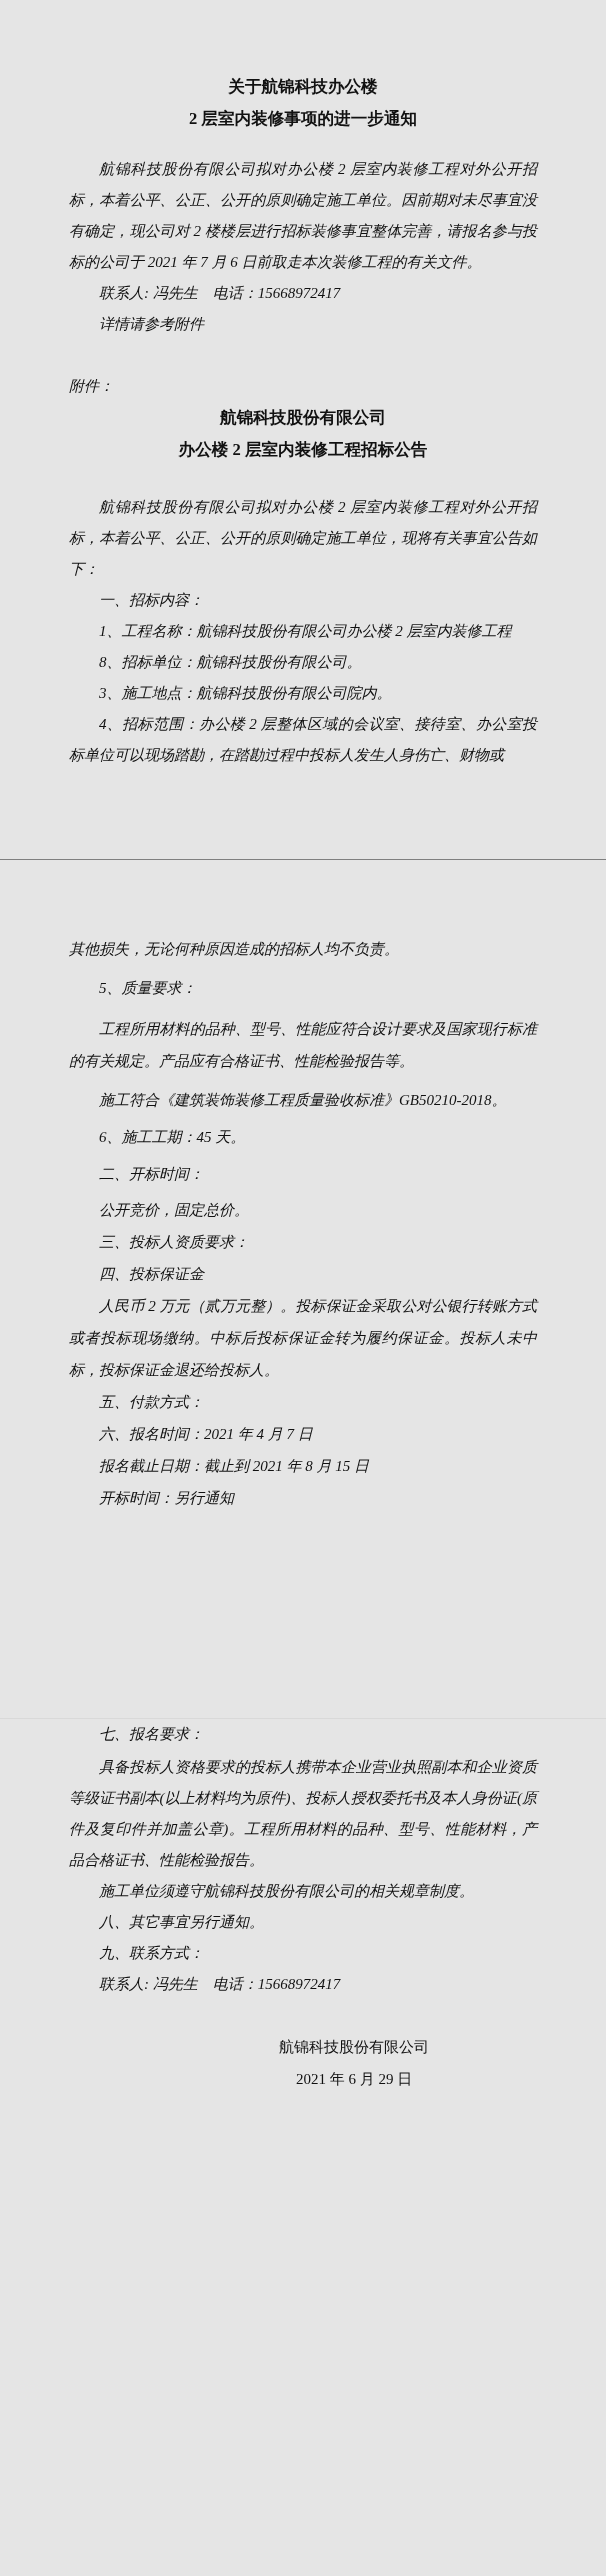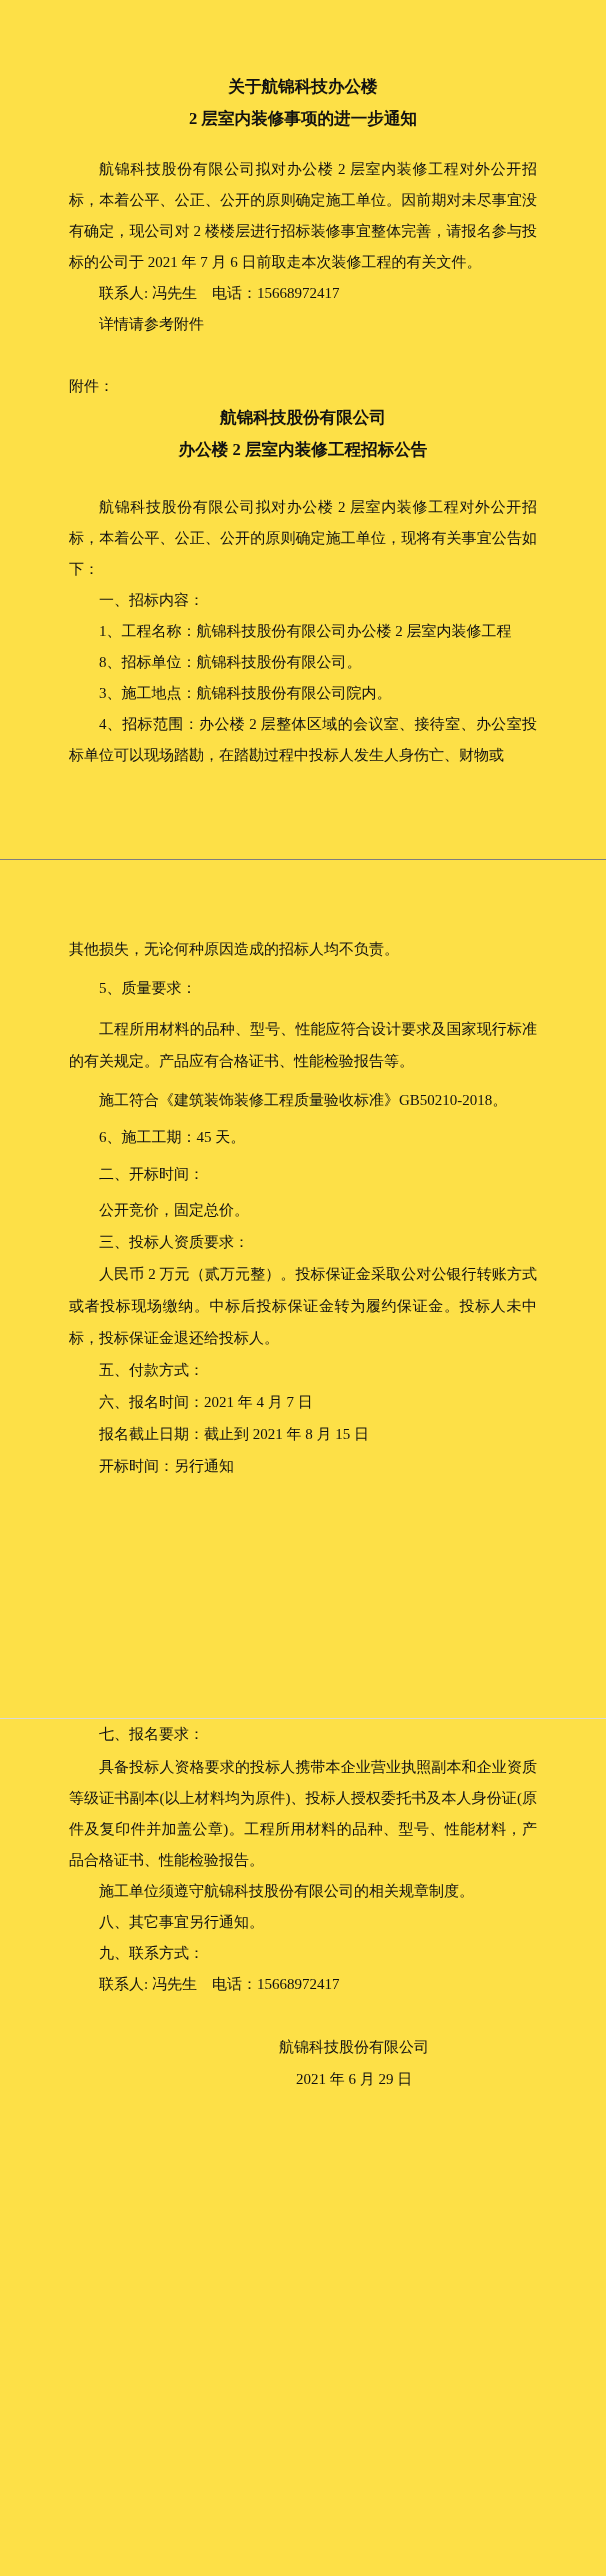--- a/index.html
+++ b/index.html
@@ -6,41 +6,42 @@
   body {
     width: 606px;
     font-family: "Liberation Serif", "DejaVu Serif", serif;
     color: #111;
   }
   .doc { width: 606px; }
   .page {
     box-sizing: border-box;
     width: 606px;
     height: 859px;
-    background: #fde047;
+    background: #e5e5e5;
     padding-left: 69px;
     padding-right: 69px;
     overflow: hidden;
   }
   .page-1 { padding-top: 71px; }
   .page-2 { border-top: 1.7px solid #7f7f7f; padding-top: 73px; }
   .page-3 { border-top: 1.7px solid #d9d9d9; }
 
   .notice-title {
     font-size: 16.6px;
     font-weight: bold;
     text-align: center;
     line-height: 32px;
     margin: 0;
   }
   .body-text {
     font-size: 15px;
     line-height: 31px;
     text-align: justify;
     margin: 0;
+    font-style: italic;
   }
   .page-2 .body-text { line-height: 32px; }
   .indent { text-indent: 2em; }
   .first-para { margin-top: 19px; }
   .attachment-label { margin-top: 31px; }
   .ann-title { margin: 0; }
   .ann-intro { margin-top: 26px; }
   .mt8 { margin-top: 7px; }
   .mt10 { margin-top: 8.7px; }
   .mt6 { margin-top: 5.2px; }
@@ -83,20 +84,21 @@
 
   <div class="page page-2">
     <p class="body-text">其他损失，无论何种原因造成的招标人均不负责。</p>
     <p class="body-text indent mt8">5、质量要求：</p>
     <p class="body-text indent mt10">工程所用材料的品种、型号、性能应符合设计要求及国家现行标准的有关规定。产品应有合格证书、性能检验报告等。</p>
     <p class="body-text indent mt8">施工符合《建筑装饰装修工程质量验收标准》GB50210-2018。</p>
     <p class="body-text indent mt6">6、施工工期：45 天。</p>
     <p class="body-text indent mt6">二、开标时间：</p>
     <p class="body-text indent mt5">公开竞价，固定总价。</p>
     <p class="body-text indent">三、投标人资质要求：</p>
+    <p class="body-text indent">四、投标保证金</p>
     <p class="body-text indent">人民币 2 万元（贰万元整）。投标保证金采取公对公银行转账方式或者投标现场缴纳。中标后投标保证金转为履约保证金。投标人未中标，投标保证金退还给投标人。</p>
     <p class="body-text indent">五、付款方式：</p>
     <p class="body-text indent">六、报名时间：2021 年 4 月 7 日</p>
     <p class="body-text indent">报名截止日期：截止到 2021 年 8 月 15 日</p>
     <p class="body-text indent">开标时间：另行通知</p>
   </div>
 
   <div class="page page-3">
     <p class="body-text indent">七、报名要求：</p>
     <p class="body-text indent mt2">具备投标人资格要求的投标人携带本企业营业执照副本和企业资质等级证书副本(以上材料均为原件)、投标人授权委托书及本人身份证(原件及复印件并加盖公章)。工程所用材料的品种、型号、性能材料，产品合格证书、性能检验报告。</p>

